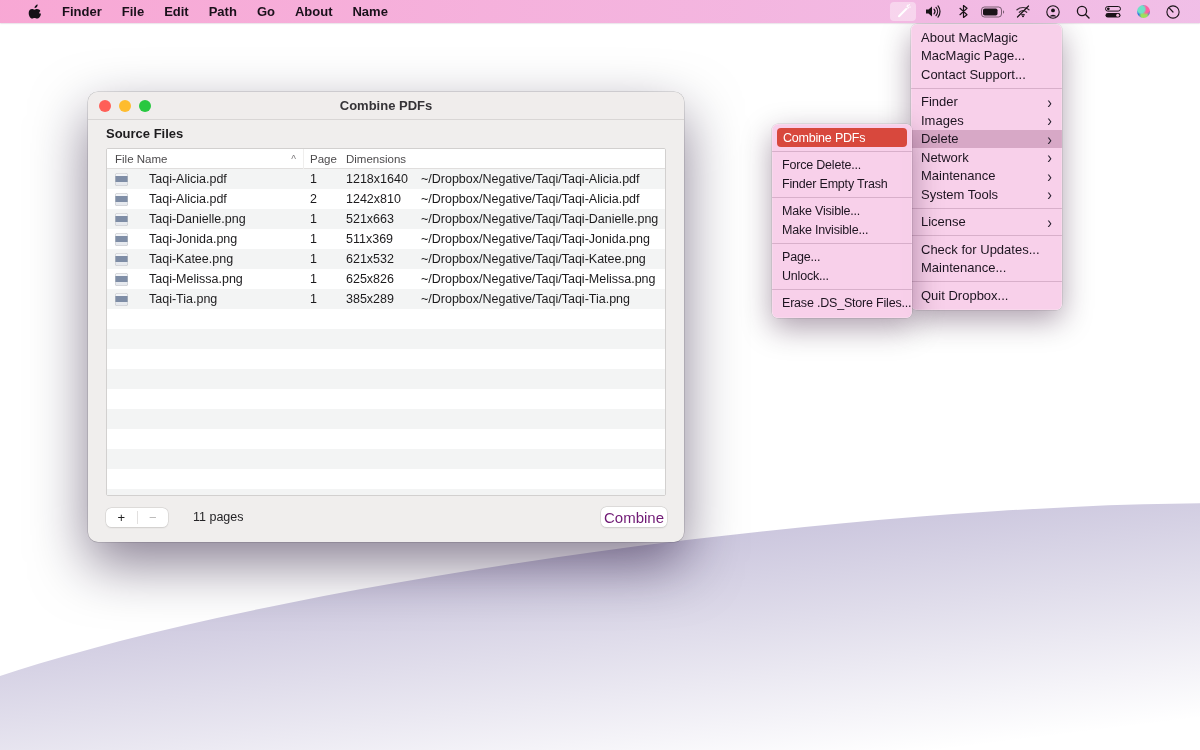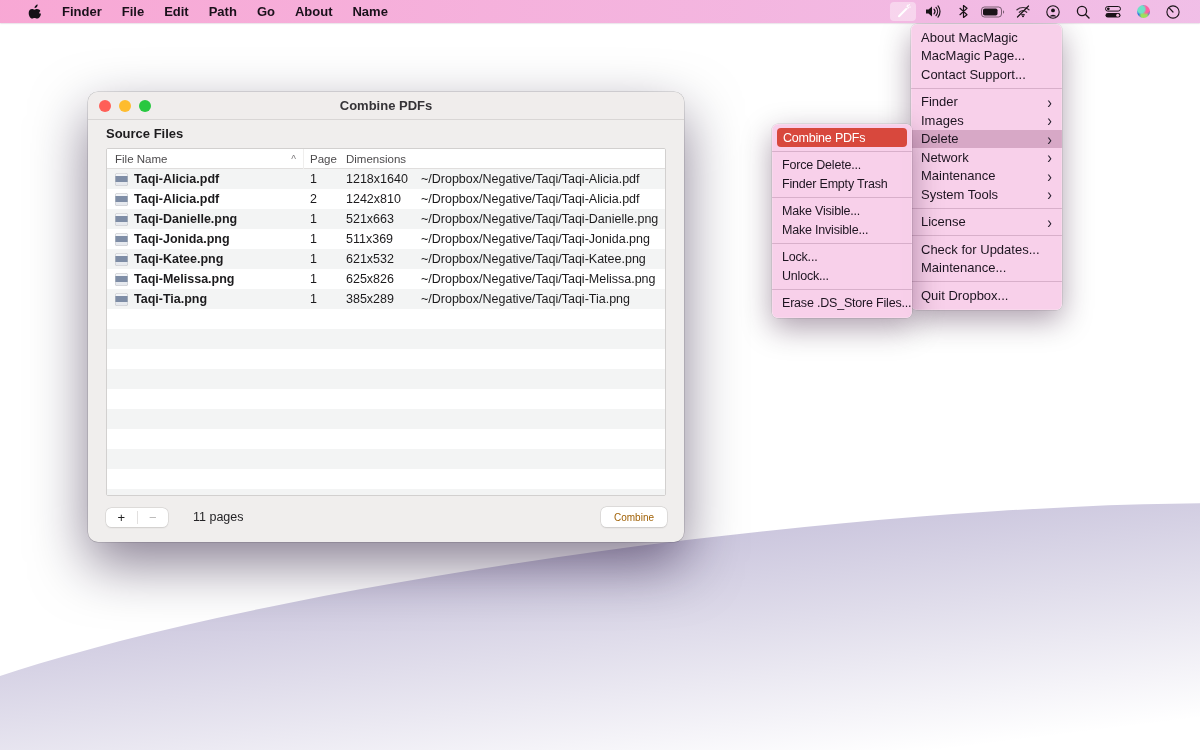--- a/index.html
+++ b/index.html
@@ -65,35 +65,35 @@
     font-size:12.5px; color:#1c1b1d;
   }
   .thead { display:grid; grid-template-columns:197px 36px 75px 1fr; height:20px;
     border-bottom:1px solid #e0dedd; background:#fff; color:#4d4b4d; font-size:11.5px; align-items:center; }
   .th { padding-left:6px; position:relative; height:20px; display:flex; align-items:center; }
   .th.first { padding-left:8px; border-right:1px solid #efeeed; }
   .sort-caret { position:absolute; right:7px; font-size:10px; color:#7a787a; }
   .tbody .row { display:grid; grid-template-columns:197px 36px 75px 1fr; height:20px; align-items:center; }
   .tbody .row:nth-child(odd) { background:#f3f4f4; }
   .cell { padding-left:6px; white-space:nowrap; overflow:hidden; }
-  .cell.name { padding-left:8px; display:flex; align-items:center; gap:6px;font-weight:bold; }
+  .cell.name { padding-left:8px; display:flex; align-items:center; gap:21px; }
   .doc-icon { width:13px; height:13px; flex:0 0 13px; border-radius:2.5px;
     background:linear-gradient(180deg,#f2f4f7 0 22%, #7e8da6 22% 72%, #e6e9ee 72%);
     box-shadow:0 0 0 .5px #c3c4c8 inset; }
   .footer-bar { position:absolute; left:18px; right:17px; top:385px; height:24px; }
   .stepper { position:absolute; left:0; top:2px; width:62px; height:19px; background:#fff;
     border-radius:5.5px; box-shadow:0 0 0 .5px #cfcdcc, 0 .5px 1.5px rgba(0,0,0,.12);
     display:flex; align-items:stretch; }
   .step { flex:1; display:flex; align-items:center; justify-content:center; font-size:13px; color:#222; }
   .step.minus { color:#b9b7b6; }
   .step-divider { width:1px; background:#e2e0df; margin:3px 0; }
   .pages-label { position:absolute; left:87px; top:4px; font-size:12.5px; color:#252427; }
   .combine-btn { position:absolute; right:0; top:1px; width:66px; height:20px; background:#fff;
     border-radius:5.5px; box-shadow:0 0 0 .5px #cfcdcc, 0 .5px 1.5px rgba(0,0,0,.14);
-    display:flex; align-items:center; justify-content:center; font-size:10px; color:#a16207; }
+    display:flex; align-items:center; justify-content:center; font-size:15px; color:#701a75; }
 
   
   .menu {
     position:absolute; background:rgba(248,206,233,.96);
     border-radius:6px; box-shadow:0 10px 30px rgba(40,0,40,.38), 0 0 0 .5px rgba(255,255,255,.35) inset, 0 0 0 .5px rgba(0,0,0,.15);
     padding:4px 0 5px; font-size:13px; color:#1d1420; z-index:40;
   }
   .app-menu { left:911px; top:24px; width:151px; }
   .sub-menu { left:772px; top:124px; width:140px; z-index:45; font-size:12.5px; }
   .mi { height:18.5px; display:flex; align-items:center; padding:0 10px; position:relative; white-space:nowrap; }
@@ -351,17 +351,17 @@
 
 <div class="menu sub-menu">
   <div class="mi hl-red">Combine PDFs</div>
   <div class="menu-sep"></div>
   <div class="mi">Force Delete...</div>
   <div class="mi">Finder Empty Trash</div>
   <div class="menu-sep"></div>
   <div class="mi">Make Visible...</div>
   <div class="mi">Make Invisible...</div>
   <div class="menu-sep"></div>
-  <div class="mi">Lock...</div>
+  <div class="mi">Page...</div>
   <div class="mi">Unlock...</div>
   <div class="menu-sep"></div>
   <div class="mi">Erase .DS_Store Files...</div>
 </div>
 
 </body></html>

